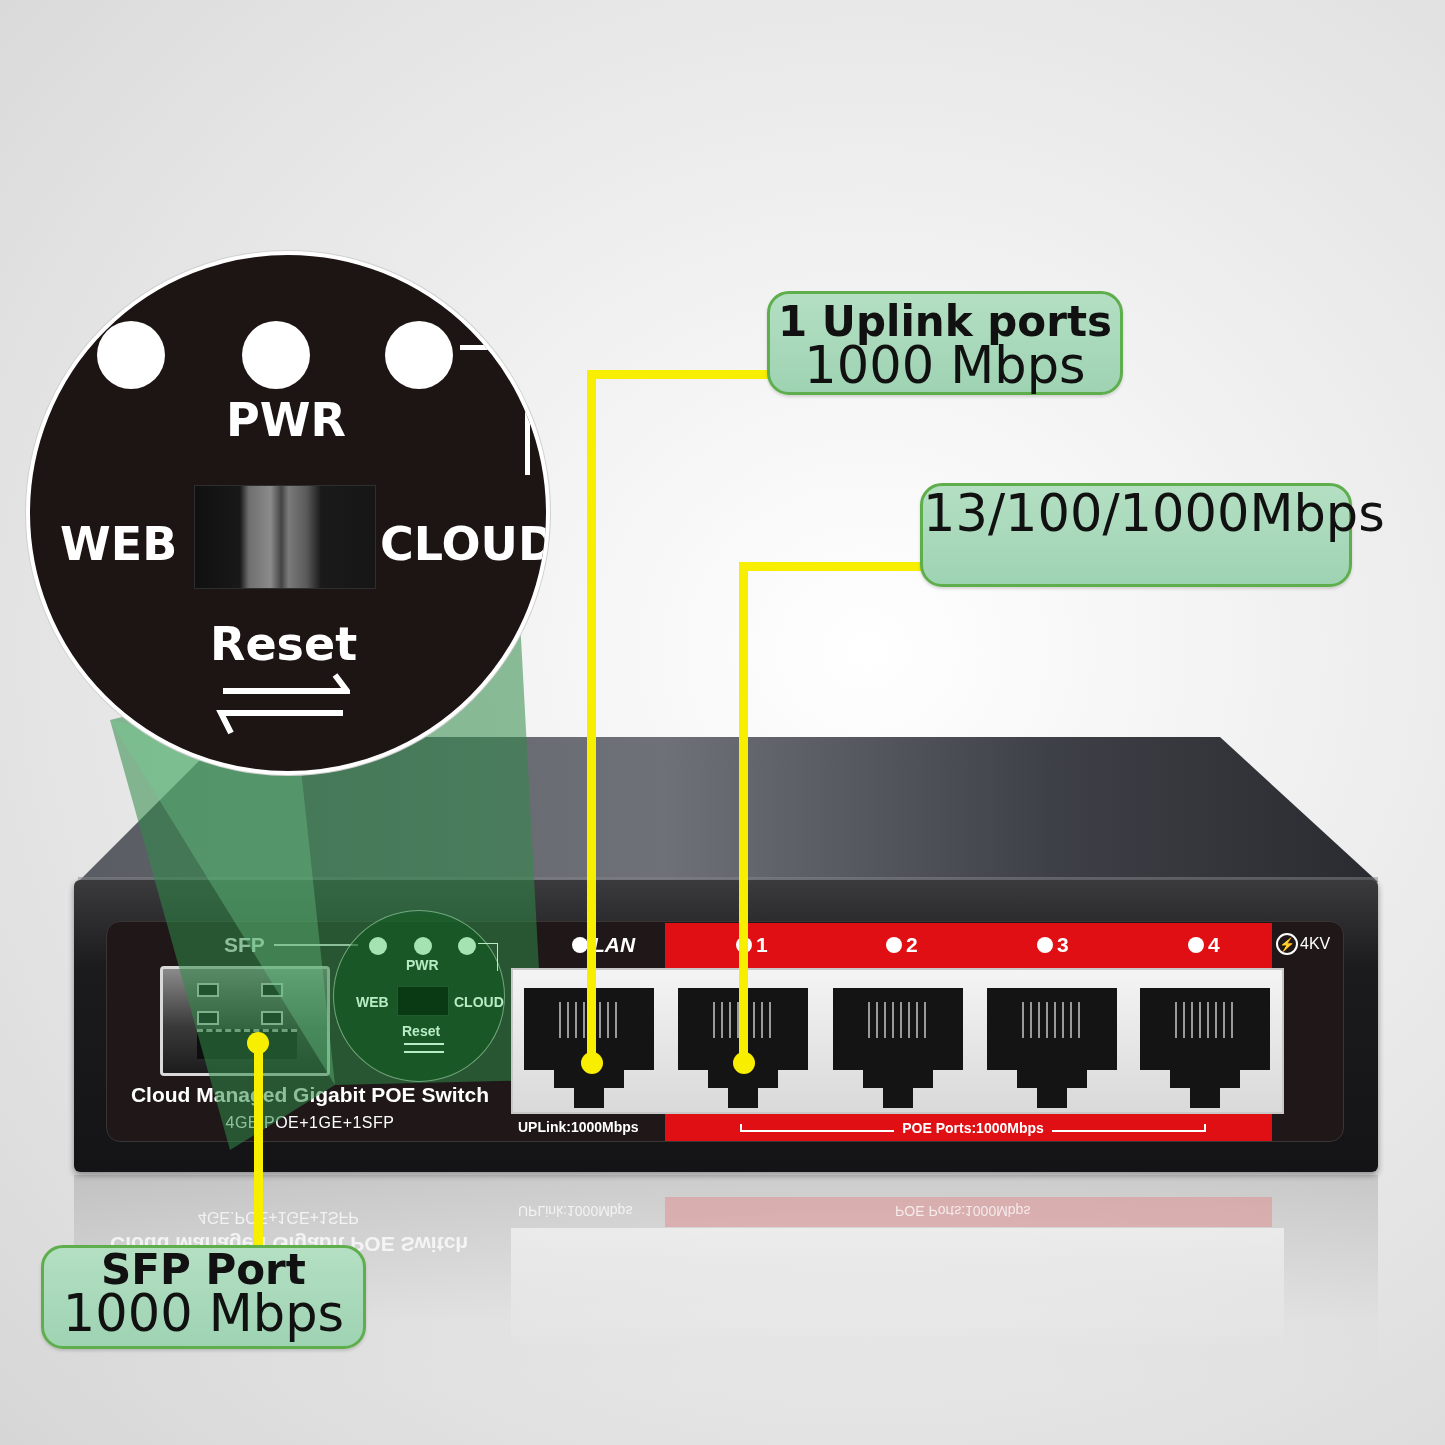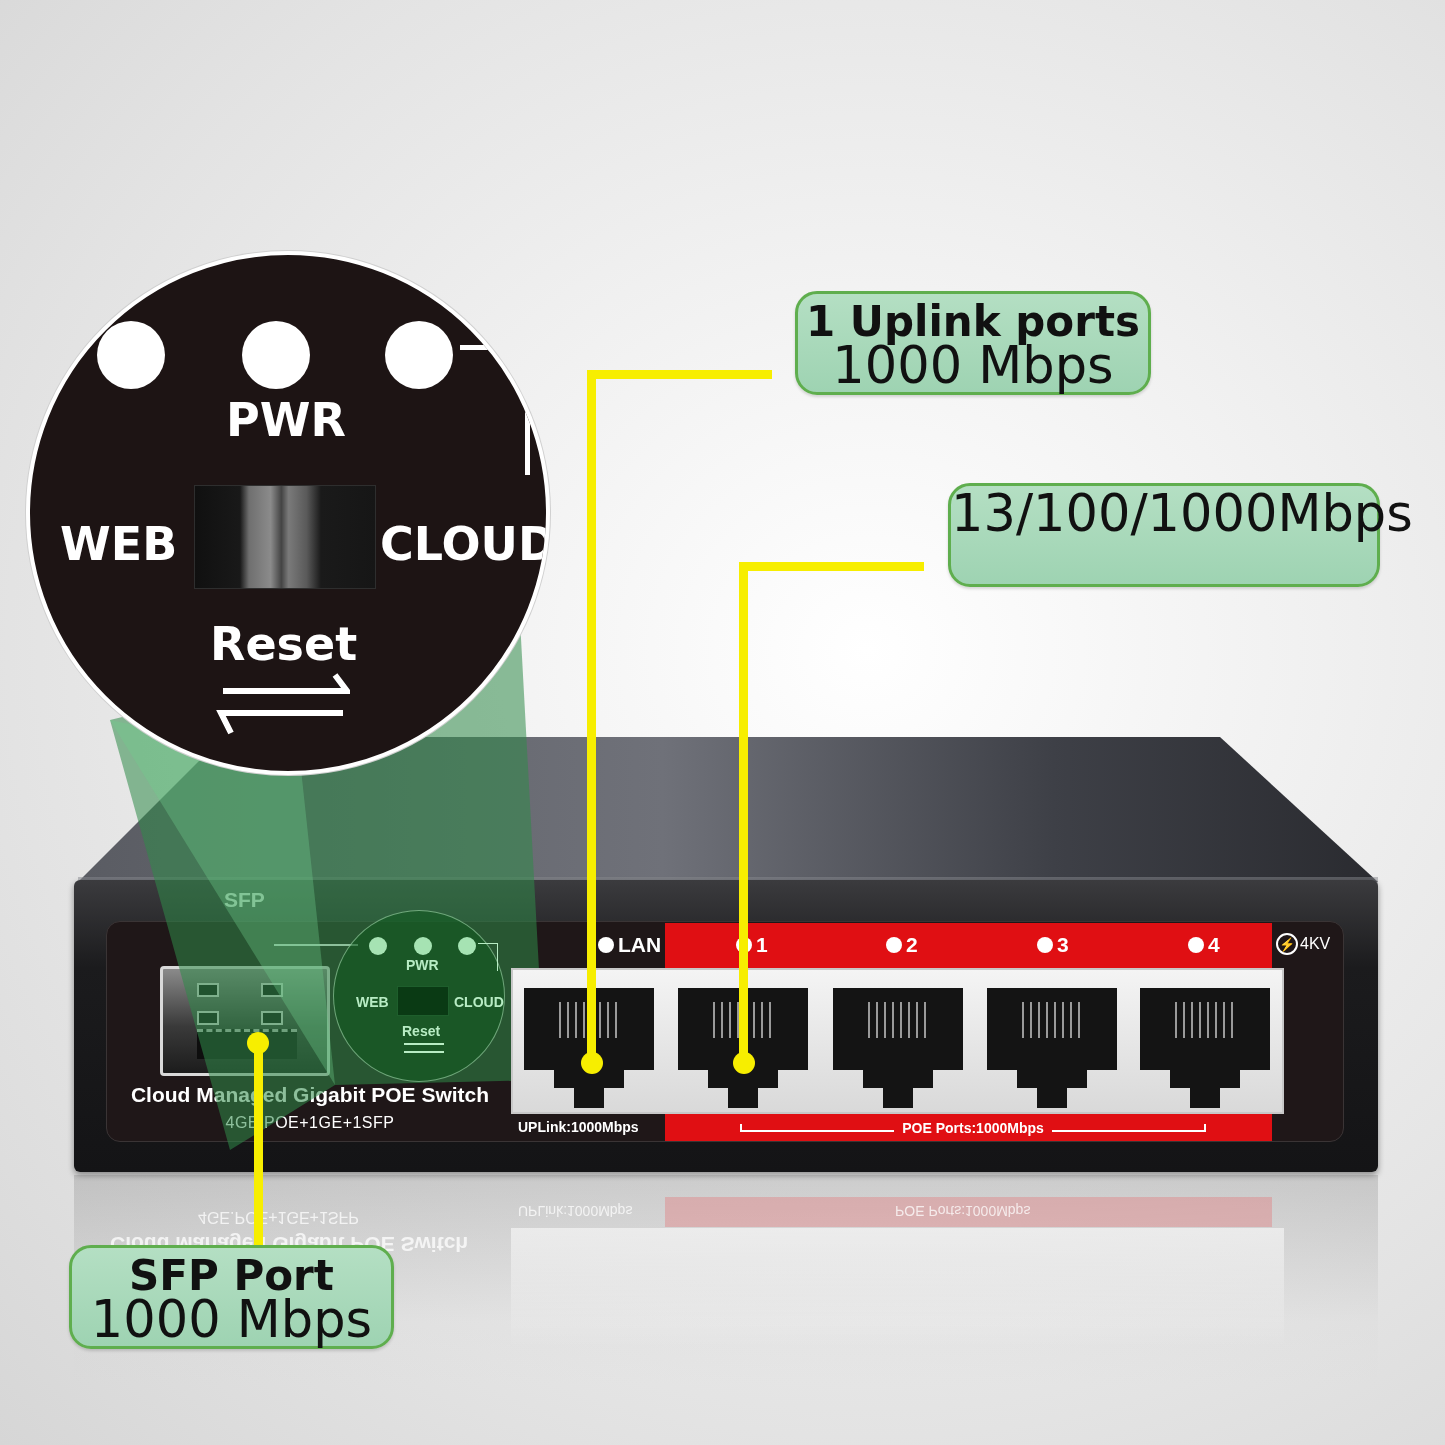--- a/index.html
+++ b/index.html
@@ -62,21 +62,21 @@
   .poe-label {
     left: 740px; top: 1119px; width: 466px; height: 18px; color: #fff;
     font-size: 14px; font-weight: bold; font-family: "Liberation Sans", sans-serif;
     display: flex; align-items: center; justify-content: center; gap: 8px;
   }
   .poe-line { flex: 1; height: 8px; border-bottom: 2px solid #fff; }
   .poe-line.l { border-left: 2px solid #fff; }
   .poe-line.r { border-right: 2px solid #fff; }
 
   .sfp-text {
-    left: 224px; top: 888px; color: #fff; font-weight: bold; font-size: 21px; font-family: "Liberation Sans", sans-serif;
+    left: 224px; top: 933px; color: #fff; font-weight: bold; font-size: 21px; font-family: "Liberation Sans", sans-serif;
   }
   .sfp-cage {
     left: 160px; top: 966px; width: 170px; height: 110px;
     border: 3px solid #d9d9d9; border-radius: 4px;
     background: linear-gradient(180deg, #8a8a8a, #3a3a3a 55%, #1c1c1c);
     overflow: hidden;
   }
   .model-title {
     left: 110px; top: 1083px; width: 400px; text-align: center; color: #fff;
     font-weight: bold; font-size: 21px; font-family: "Liberation Sans", sans-serif; white-space: nowrap;
@@ -118,21 +118,20 @@
     background: linear-gradient(90deg, #101010 0%, #191919 25%, #6f6f6f 30%, #8b8b8b 42%, #444 48%, #7a7a7a 52%, #5a5a5a 62%, #1a1a1a 70%, #161616 100%);
     border: 1px solid #2e2e2e;
   }
 
   
   .callout {
     background: linear-gradient(180deg, #b4dfc3 0%, #9ed3b2 100%);
     border: 3px solid #5fae4e; border-radius: 22px;
     color: #111; text-align: center; font-family: "DejaVu Sans", sans-serif;
     box-shadow: 0 2px 3px rgba(0,0,0,0.15);
-    margin-left: 28px;
   }
   .callout .l1 { font-size: 42px; line-height: 44px; }
   .callout .l2 { font-size: 51px; line-height: 44px; font-weight: normal; }
   .bold { font-weight: bold; }
 
   .yl { background: #f7ee00; position: absolute; }
   .ydot { width: 22px; height: 22px; border-radius: 50%; background: #f7ee00; position: absolute; }
 
   
   .reflection {
@@ -266,21 +265,21 @@
       <line x1="44" y1="14" x2="44" y2="50"></line>
       <line x1="52" y1="14" x2="52" y2="50"></line>
       <line x1="60" y1="14" x2="60" y2="50"></line>
       <line x1="68" y1="14" x2="68" y2="50"></line>
       <line x1="76" y1="14" x2="76" y2="50"></line>
       <line x1="84" y1="14" x2="84" y2="50"></line>
       <line x1="92" y1="14" x2="92" y2="50"></line>
     </g>
 </svg>
 
-<div class="abs led-label" style="left:598px;">
+<div class="abs led-label" style="left:572px;font-style:italic;">
   <span class="led-dot"></span>
   <span>LAN</span>
 </div>
 <div class="abs led-label" style="left:736px;">
   <span class="led-dot"></span>
   <span>1</span>
 </div>
 <div class="abs led-label" style="left:886px;">
   <span class="led-dot"></span>
   <span>2</span>
@@ -343,16 +342,16 @@
 
 <div class="abs callout" style="left:767px;top:291px;width:356px;height:104px;padding-top:6px;">
   <div class="l1 bold">1 Uplink ports</div>
   <div class="l2">1000 Mbps</div>
 </div>
 
 <div class="abs callout" style="left:920px;top:483px;width:432px;height:104px;padding-top:6px;">
   <div class="l2">13/100/1000Mbps</div>
 </div>
 
-<div class="abs callout" style="left:41px;top:1245px;width:325px;height:104px;padding-top:6px;">
+<div class="abs callout" style="left:41px;top:1245px;width:325px;height:104px;">
   <div class="l1 bold">SFP Port</div>
   <div class="l2">1000 Mbps</div>
 </div>
 
 </body></html>

